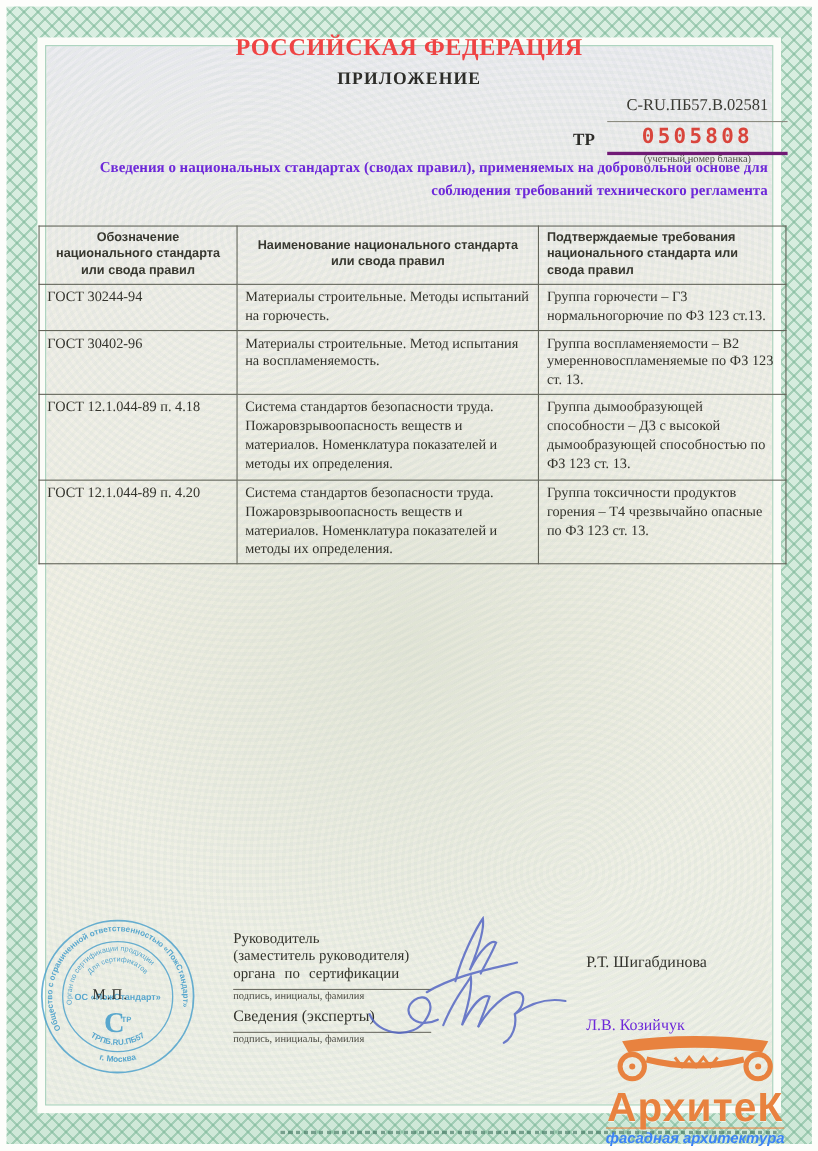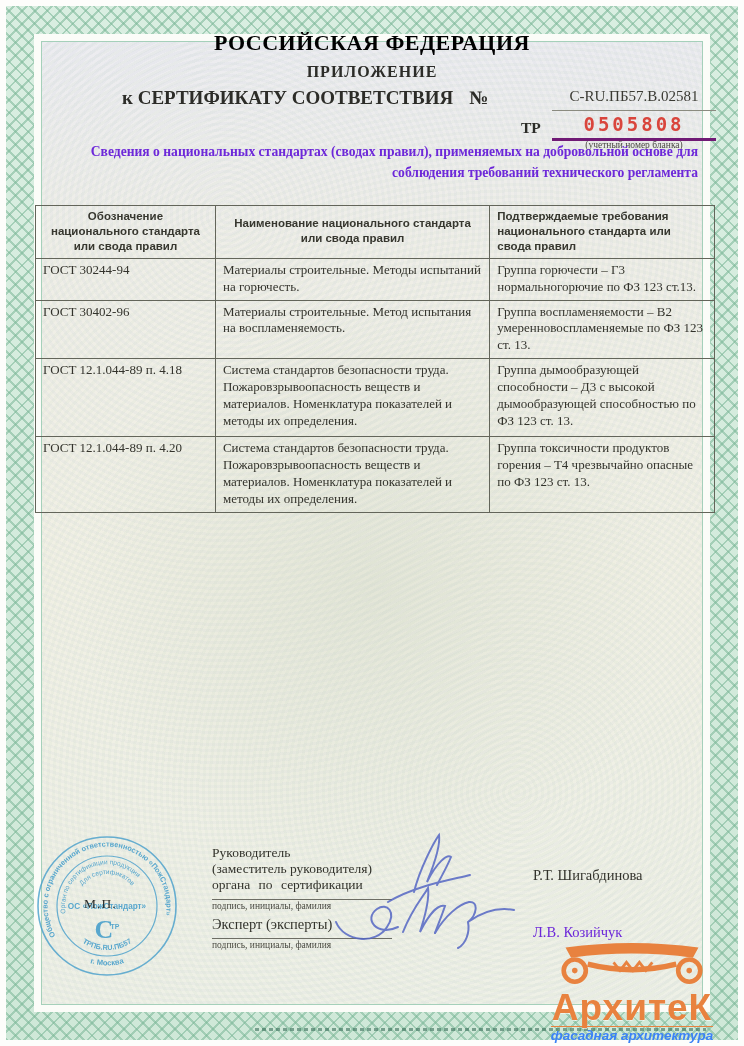--- a/index.html
+++ b/index.html
@@ -32,21 +32,21 @@
       linear-gradient(180deg,#ececf0 0%,#efeee7 22%,#f1f0e4 55%,#eef0e6 100%);
   }
   .microprint{
     position:absolute;left:255px;right:38px;bottom:15px;height:3px;
     background:repeating-linear-gradient(90deg, rgba(70,120,100,.65) 0 4px, rgba(0,0,0,0) 4px 7px);
     z-index:3;
   }
 
   
   .t-country{position:absolute;top:30px;left:0;width:100%;text-align:center;
-    font-size:22px;font-weight:bold;letter-spacing:.5px;color:#000000;}
+    font-size:22px;font-weight:bold;letter-spacing:.5px;color:#ef4444;}
   .t-doctype{position:absolute;top:63px;left:0;width:100%;text-align:center;
     font-size:16px;font-weight:bold;letter-spacing:1px;color:#2c2c28;}
   .t-certline{position:absolute;top:87px;left:122px;
     font-size:19px;font-weight:bold;color:#2c2c28;white-space:nowrap;}
   .t-certline .nsign{margin-left:16px;}
   .cert-number{position:absolute;top:88px;left:552px;width:164px;height:22px;
     border-bottom:1px solid #8b8b80;text-align:center;font-size:15px;color:#3a3a33;}
   .t-mandatory{position:absolute;top:112px;left:122px;width:426px;text-align:center;
     font-size:12.5px;font-weight:bold;color:#2c2c28;}
   .t-tr{position:absolute;top:119px;left:521px;font-size:15.5px;font-weight:bold;color:#2c2c28;}
@@ -105,23 +105,20 @@
 <body>
 
 <div class="page">
   <div class="band"></div>
   <div class="band-gap"></div>
   <div class="inner"></div>
   <div class="microprint"></div>
 
   <div class="t-country">РОССИЙСКАЯ ФЕДЕРАЦИЯ</div>
   <div class="t-doctype">ПРИЛОЖЕНИЕ</div>
-  <div class="t-certline">
-    <span>к СЕРТИФИКАТУ СООТВЕТСТВИЯ</span><span class="nsign">№</span>
-  </div>
   <div class="cert-number">C-RU.ПБ57.В.02581</div>
   <div class="t-tr">ТР</div>
   <div class="blank-number">0505808</div>
   <div class="blank-caption">(учетный номер бланка)</div>
   <div class="t-statement">Сведения о национальных стандартах (сводах правил), применяемых на добровольной основе для соблюдения требований технического регламента</div>
 
   <table class="std">
     <colgroup>
         <col class="col1">
         <col class="col2">
@@ -158,21 +155,21 @@
 
   <div class="role-head">
     <div>Руководитель</div>
     <div>(заместитель руководителя)</div>
     <div class="justify">органа по сертификации</div>
   </div>
   <div class="sig-line1"></div>
   <div class="sig-cap1">подпись, инициалы, фамилия</div>
   <div class="name1">Р.Т. Шигабдинова</div>
 
-  <div class="role-expert">Эксперт (эксперты)</div>
+  <div class="role-expert">Сведения (эксперты)</div>
   <div class="sig-line2"></div>
   <div class="sig-cap2">подпись, инициалы, фамилия</div>
   <div class="name2">Л.В. Козийчук</div>
 
   <div class="mp-mark">М.П.</div>
 
   <svg class="ink" viewBox="0 0 210 128">
     <g fill="none" stroke="#5567c4" stroke-width="2" stroke-linecap="round" opacity="0.85">
       <path d="M 96 66 C 102 42 116 16 121 9 C 123 22 113 46 109 56 C 119 36 129 28 133 31 C 129 41 123 51 119 59"></path>
       <path d="M 70 76 C 96 60 132 54 152 49"></path>

